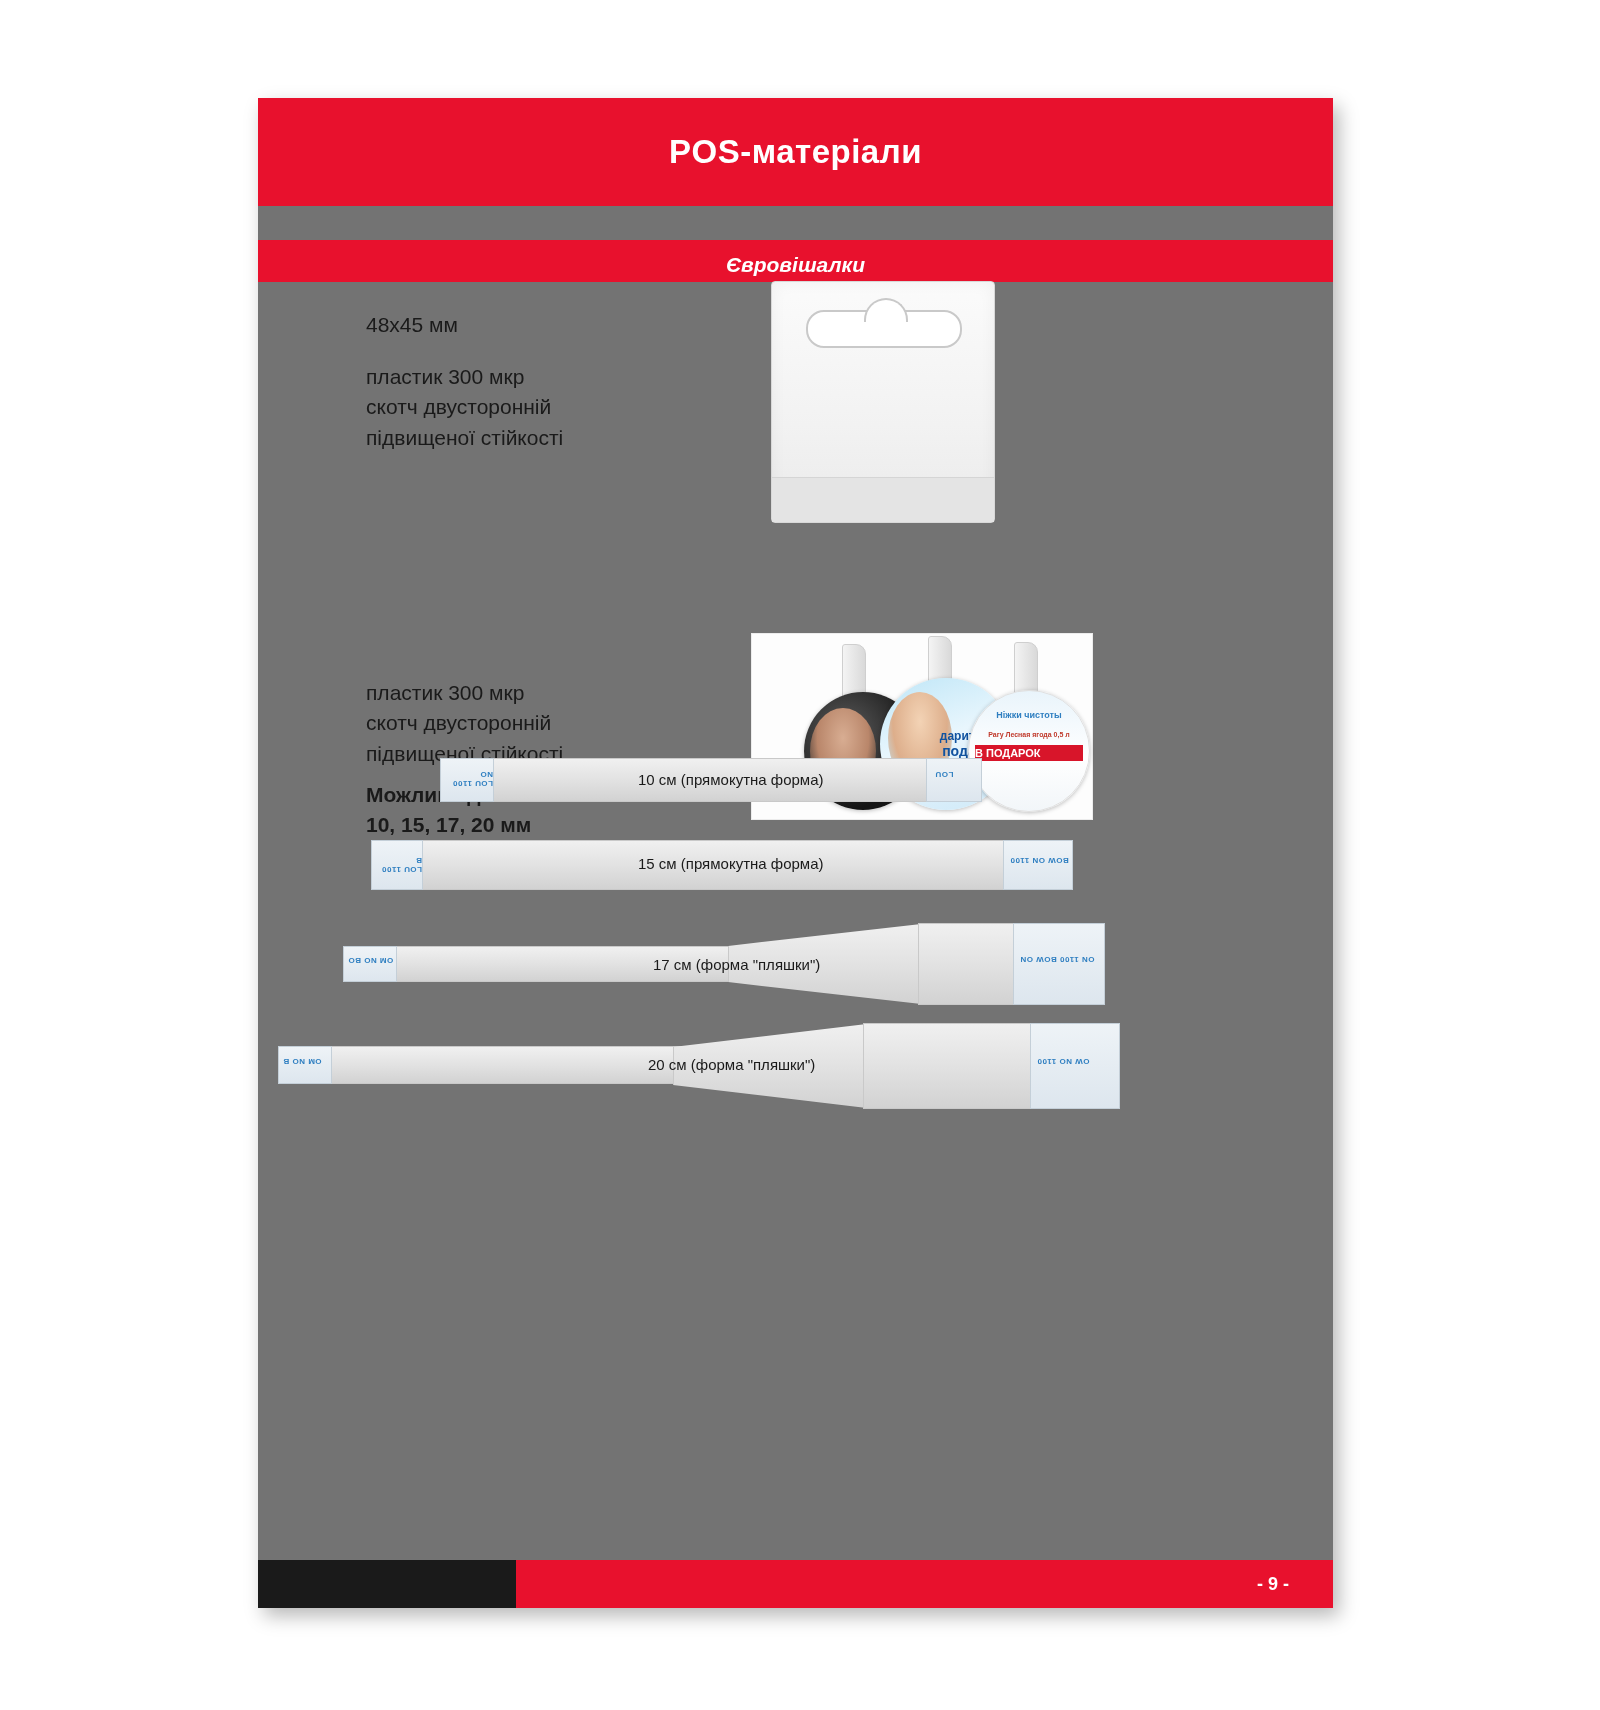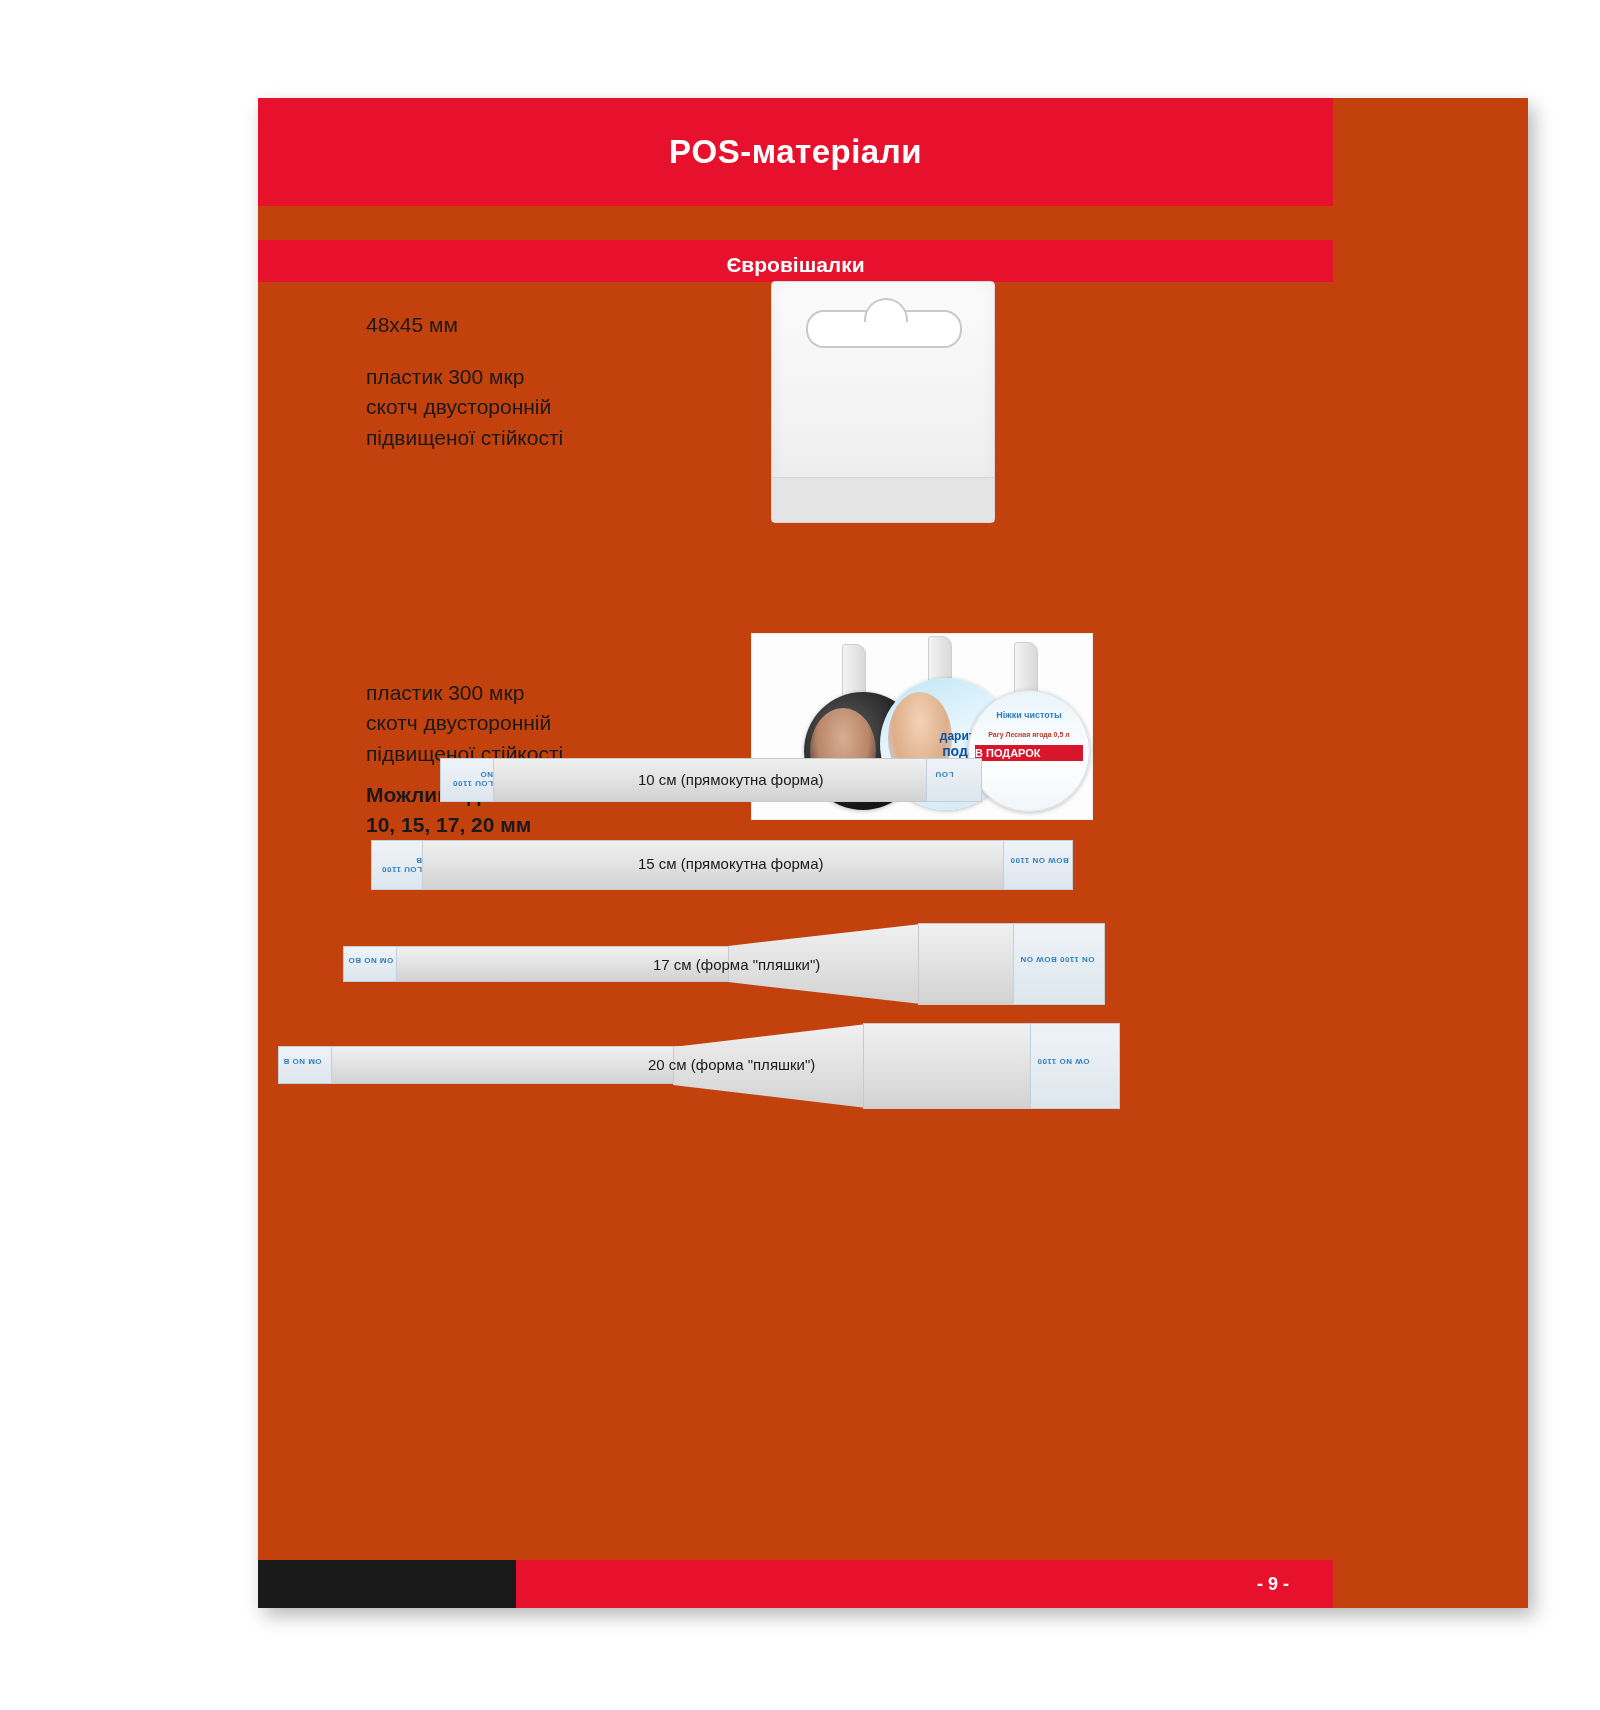--- a/index.html
+++ b/index.html
@@ -15,23 +15,23 @@
     width: 1600px;
     height: 1710px;
     background: #ffffff;
     overflow: hidden;
   }
   
   .sheet {
     position: absolute;
     left: 258px;
     top: 98px;
-    width: 1270px;
+    width: 1075px;
     height: 1510px;
-    background: #c2410c;
+    background: #737373;
     box-shadow: 6px 8px 18px rgba(0,0,0,0.28);
   }
   .title-bar {
     position: absolute;
     left: 0;
     top: 0;
     width: 1075px;
     height: 108px;
     background: #e8112d;
     display: flex;
@@ -51,20 +51,21 @@
     height: 42px;
     background: #e8112d;
     display: flex;
     align-items: center;
     justify-content: center;
   }
   .section-bar .section-title {
     color: #ffffff;
     font-size: 21px;
     font-weight: bold;
+    font-style: italic;
     margin-top: 8px;
   }
   #section-bar-1 { top: 142px; }
   #section-bar-2 { top: 469px; }
 
   .spec-text {
     position: absolute;
     font-size: 21px;
     color: #1a1a1a;
     line-height: 1.45;

